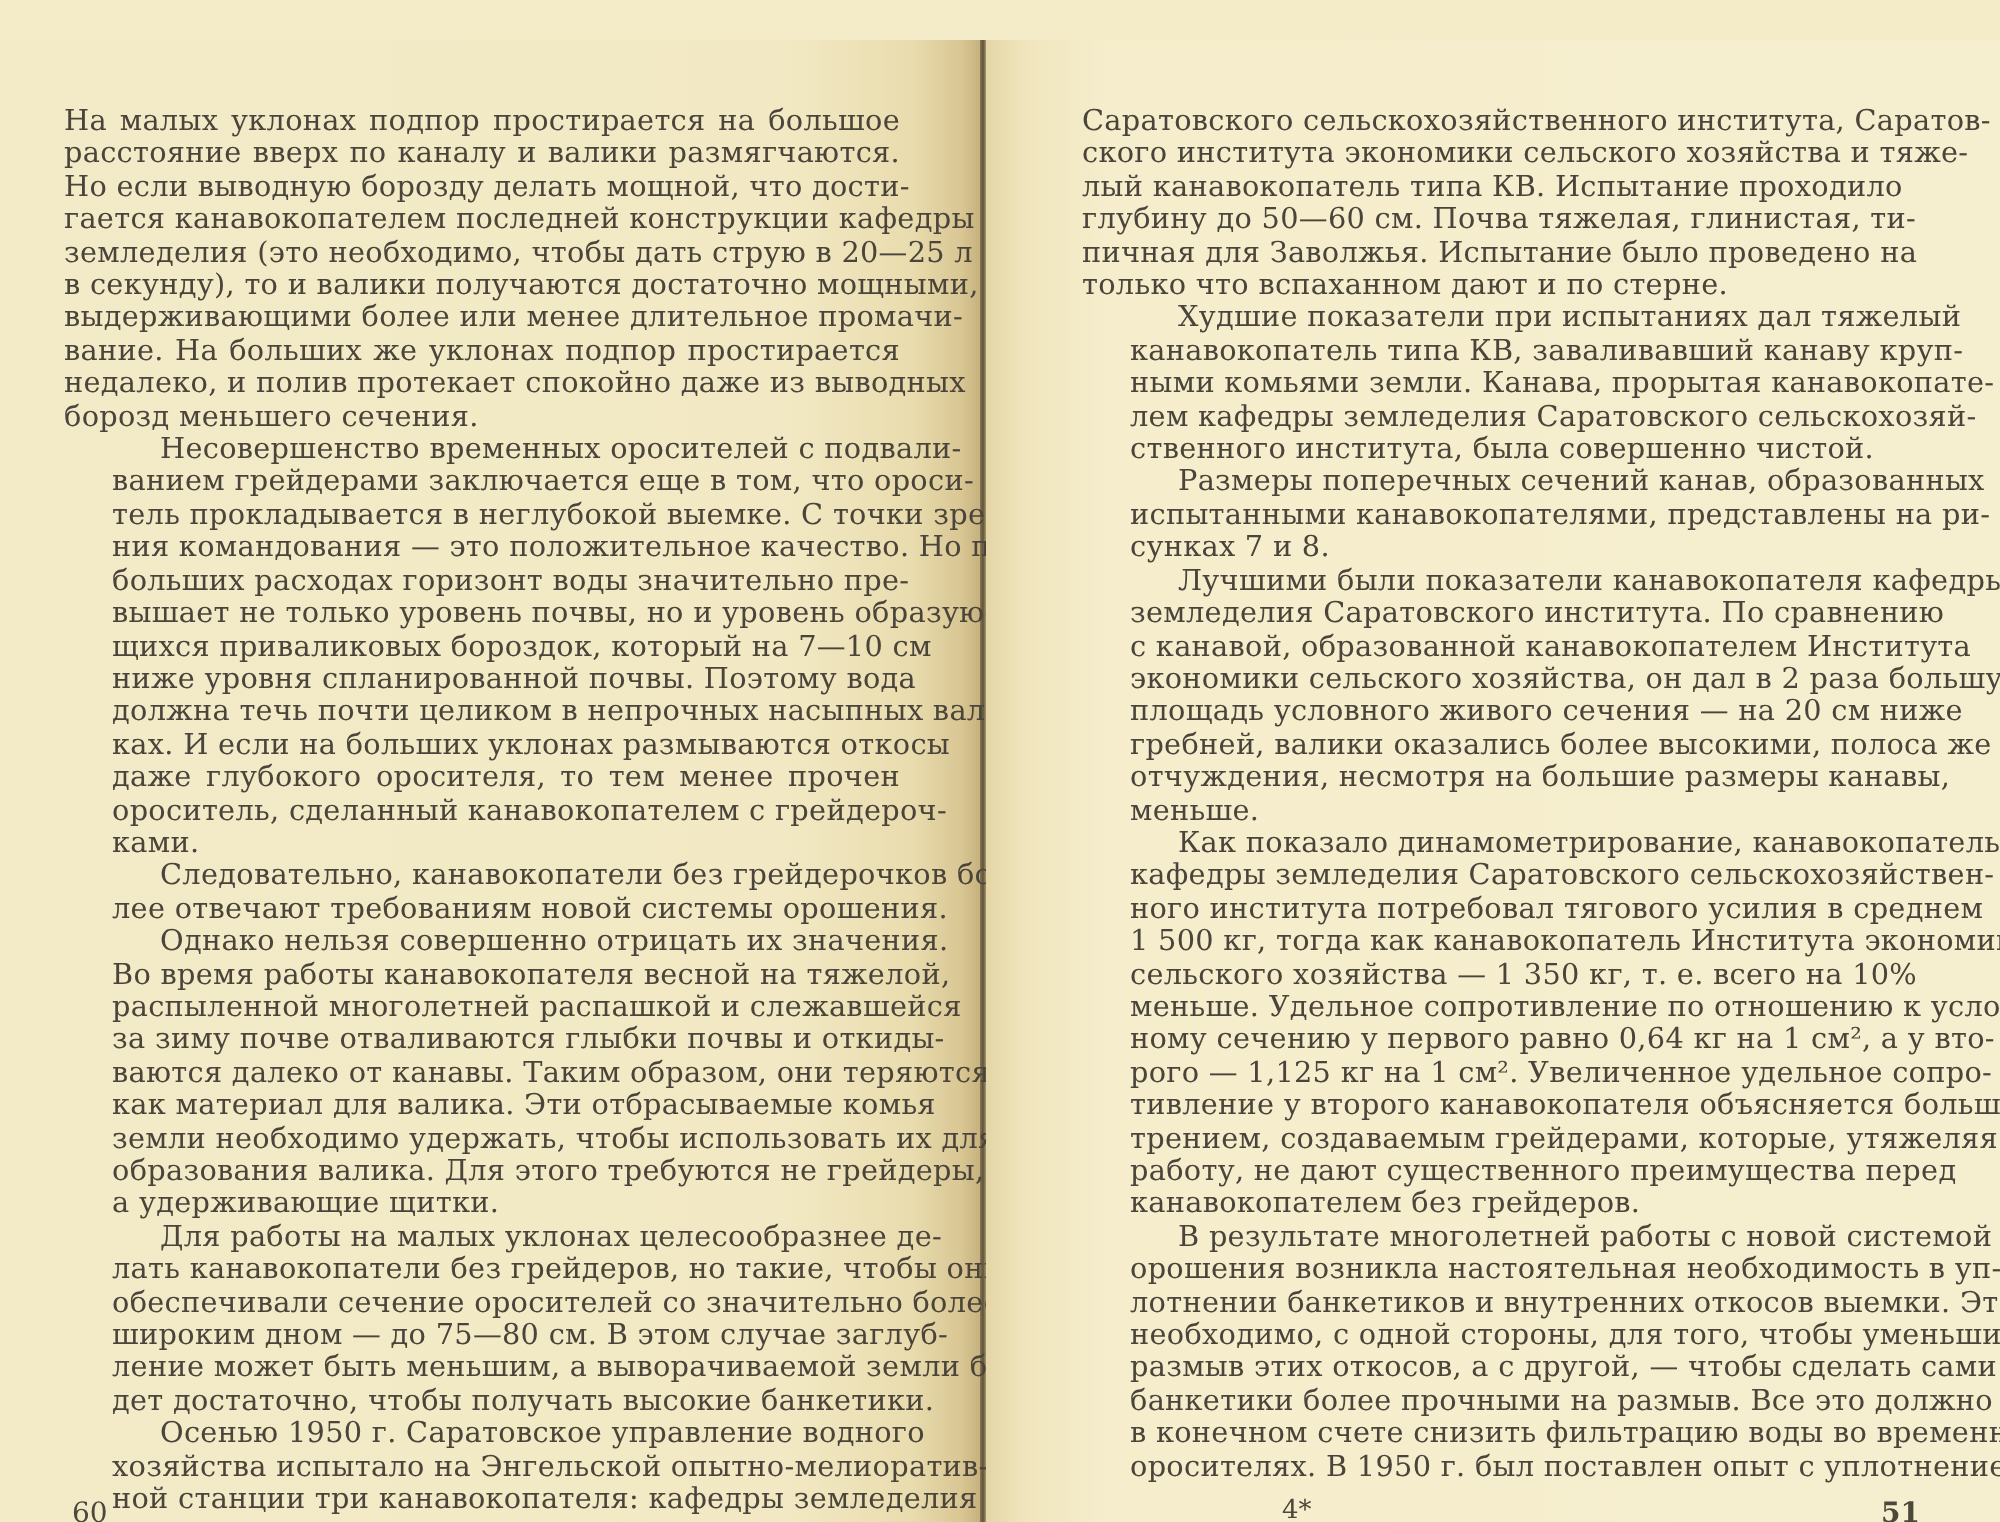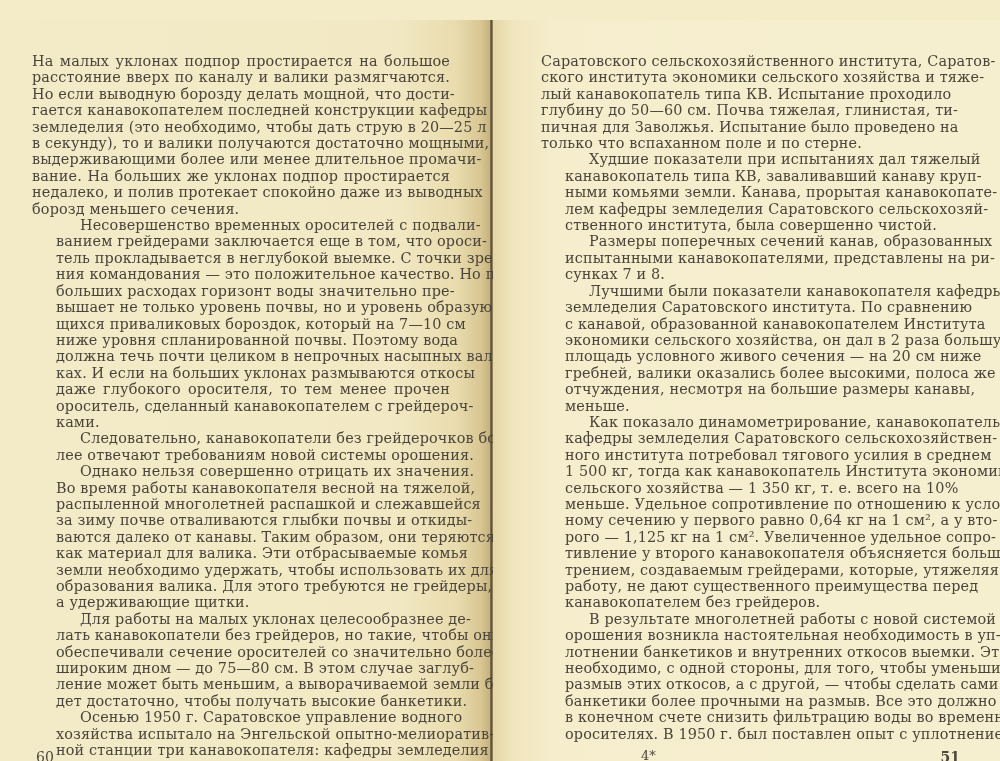--- a/index.html
+++ b/index.html
@@ -109,21 +109,21 @@
   </div>
   <div class="gutter"></div>
   <div class="page page-right">
     <div class="text" id="right-body">
         <div class="para no-indent">
           <span class="line">Саратовского сельскохозяйственного института, Саратов-</span>
           <span class="line">ского института экономики сельского хозяйства и тяже-</span>
           <span class="line">лый канавокопатель типа КВ. Испытание проходило</span>
           <span class="line">глубину до 50—60 см. Почва тяжелая, глинистая, ти-</span>
           <span class="line">пичная для Заволжья. Испытание было проведено на</span>
-          <span class="line last">только что вспаханном поле и по стерне.</span>
+          <span class="line last">только что вспаханном дают и по стерне.</span>
         </div>
         <div class="para">
           <span class="line" style="padding-left: 24px;">Худшие показатели при испытаниях дал тяжелый</span>
           <span class="line">канавокопатель типа КВ, заваливавший канаву круп-</span>
           <span class="line">ными комьями земли. Канава, прорытая канавокопате-</span>
           <span class="line">лем кафедры земледелия Саратовского сельскохозяй-</span>
           <span class="line last">ственного института, была совершенно чистой.</span>
         </div>
         <div class="para">
           <span class="line" style="padding-left: 24px;">Размеры поперечных сечений канав, образованных</span>

